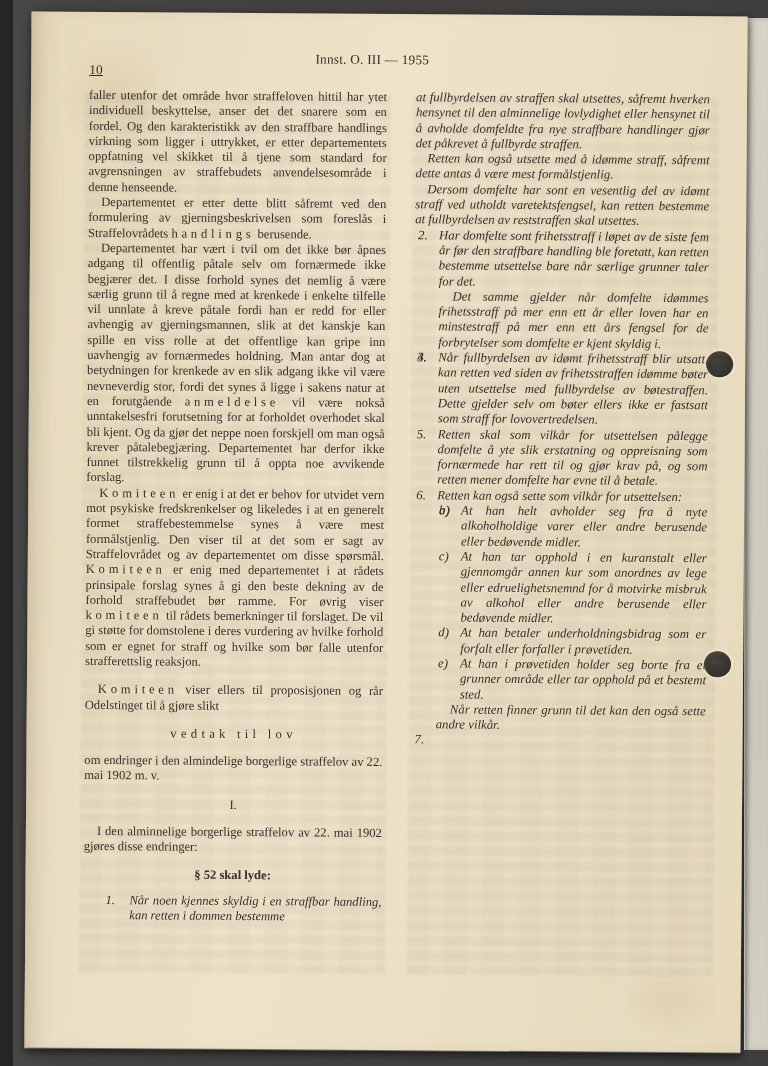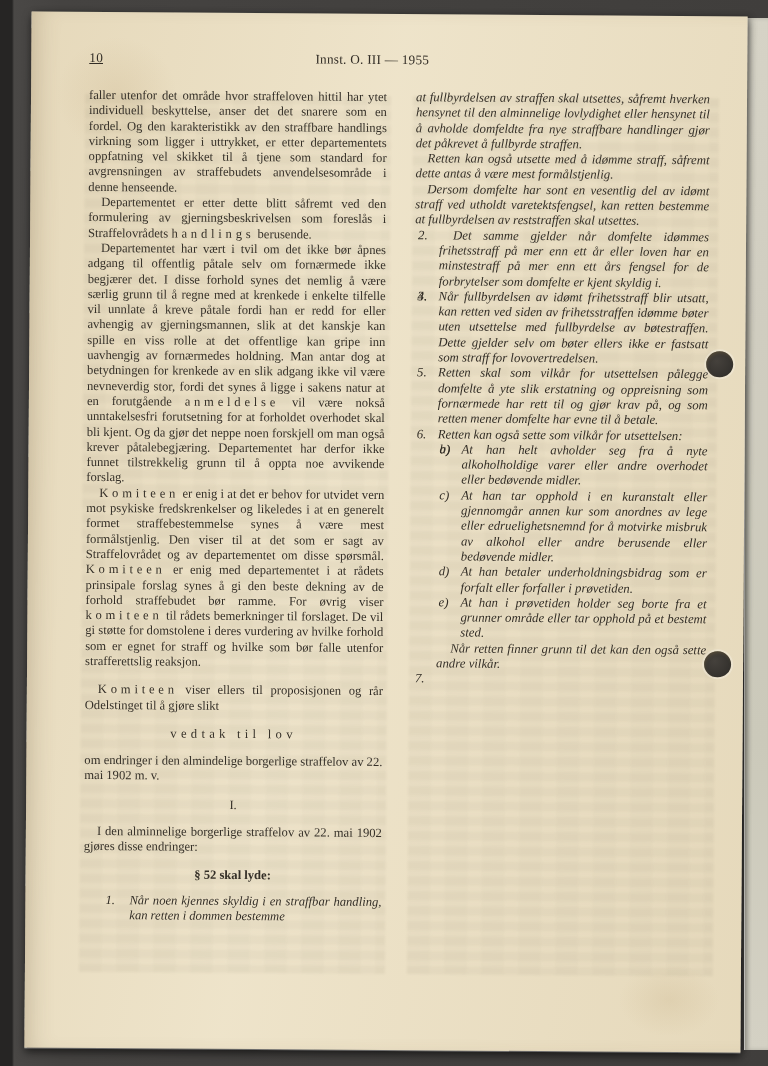--- a/index.html
+++ b/index.html
@@ -42,21 +42,21 @@
       repeating-linear-gradient(180deg,rgba(118,110,90,0.10) 0 9px,rgba(118,110,90,0.015) 9px 15px),
       repeating-linear-gradient(90deg,rgba(118,110,90,0.05) 0 23px,rgba(118,110,90,0.0) 23px 37px);
     pointer-events:none;
   }
   .bleed.b-left{left:54px;}
   .bleed.b-right{left:382px;}
   .runhead{
     position:relative;height:22px;margin:0 38px 16px 58px;
     font-size:13.2px;letter-spacing:0.02em;
   }
-  .runhead .pgnum{position:absolute;left:0;top:0;text-decoration:underline;}
+  .runhead .pgnum{position:absolute;left:0;top:12px;text-decoration:underline;}
   .runhead .title{position:absolute;left:0;right:54px;top:0;text-align:center;}
   .cols{display:flex;padding-left:58px;}
   .col{font-size:12.6px;line-height:15.3px;text-align:justify;}
   .col.left{width:298px;}
   .gutter{width:29px;flex:none;}
   .col.right{width:294px;font-style:italic;font-size:12.8px;}
   .col p{margin:0;}
   .ind{text-indent:13px;}
   .sp{letter-spacing:0.30em;}
   .mt{margin-top:13px !important;}
@@ -109,28 +109,28 @@
       <p class="h-sect">§ 52 skal lyde:</p>
       <div class="litem"><span class="num">1.</span><span>Når noen kjennes skyldig i en straffbar handling, kan retten i dommen bestemme</span></div>
     </section>
 
     <div class="gutter"></div>
 
     <section class="col right">
       <p>at fullbyrdelsen av straffen skal utsettes, såfremt hverken hensynet til den alminnelige lovlydighet eller hensynet til å avholde domfeldte fra nye straffbare handlinger gjør det påkrevet å fullbyrde straffen.</p>
       <p class="fpara">Retten kan også utsette med å idømme straff, såfremt dette antas å være mest formålstjenlig.</p>
       <p class="fpara">Dersom domfelte har sont en vesentlig del av idømt straff ved utholdt varetektsfengsel, kan retten bestemme at fullbyrdelsen av reststraffen skal utsettes.</p>
-      <div class="item"><span class="num">2.</span></div>
+      <div class="item"><span class="num">2.</span><span>Har domfelte sont frihetsstraff i løpet av de siste fem år før den straffbare handling ble foretatt, kan retten bestemme utsettelse bare når særlige grunner taler for det.</span></div>
       <p class="ipara">Det samme gjelder når domfelte idømmes frihetsstraff på mer enn ett år eller loven har en minstestraff på mer enn ett års fengsel for de forbrytelser som domfelte er kjent skyldig i.</p>
       <div class="item"><span class="num">3.</span></div>
       <div class="item"><span class="num">4.</span><span>Når fullbyrdelsen av idømt frihetsstraff blir utsatt, kan retten ved siden av frihetsstraffen idømme bøter uten utsettelse med fullbyrdelse av bøtestraffen. Dette gjelder selv om bøter ellers ikke er fastsatt som straff for lovovertredelsen.</span></div>
       <div class="item"><span class="num">5.</span><span>Retten skal som vilkår for utsettelsen pålegge domfelte å yte slik erstatning og oppreisning som fornærmede har rett til og gjør krav på, og som retten mener domfelte har evne til å betale.</span></div>
       <div class="item"><span class="num">6.</span><span>Retten kan også sette som vilkår for utsettelsen:</span></div>
       <div class="sub"><span class="letter">a)</span></div>
-      <div class="sub"><span class="letter">b)</span><span>At han helt avholder seg fra å nyte alkoholholdige varer eller andre overhodet eller bedøvende midler.</span></div>
+      <div class="sub"><span class="letter">b)</span><span>At han helt avholder seg fra å nyte alkoholholdige varer eller andre berusende eller bedøvende midler.</span></div>
       <div class="sub"><span class="letter">c)</span><span>At han tar opphold i en kuranstalt eller gjennomgår annen kur som anordnes av lege eller edruelighetsnemnd for å motvirke misbruk av alkohol eller andre berusende eller bedøvende midler.</span></div>
       <div class="sub"><span class="letter">d)</span><span>At han betaler underholdningsbidrag som er forfalt eller forfaller i prøvetiden.</span></div>
       <div class="sub"><span class="letter">e)</span><span>At han i prøvetiden holder seg borte fra et grunner område eller tar opphold på et bestemt sted.</span></div>
       <p class="ipara">Når retten finner grunn til det kan den også sette andre vilkår.</p>
       <div class="item"><span class="num">7.</span></div>
     </section>
 
   </div>
 
   <div class="hole h1"></div>

